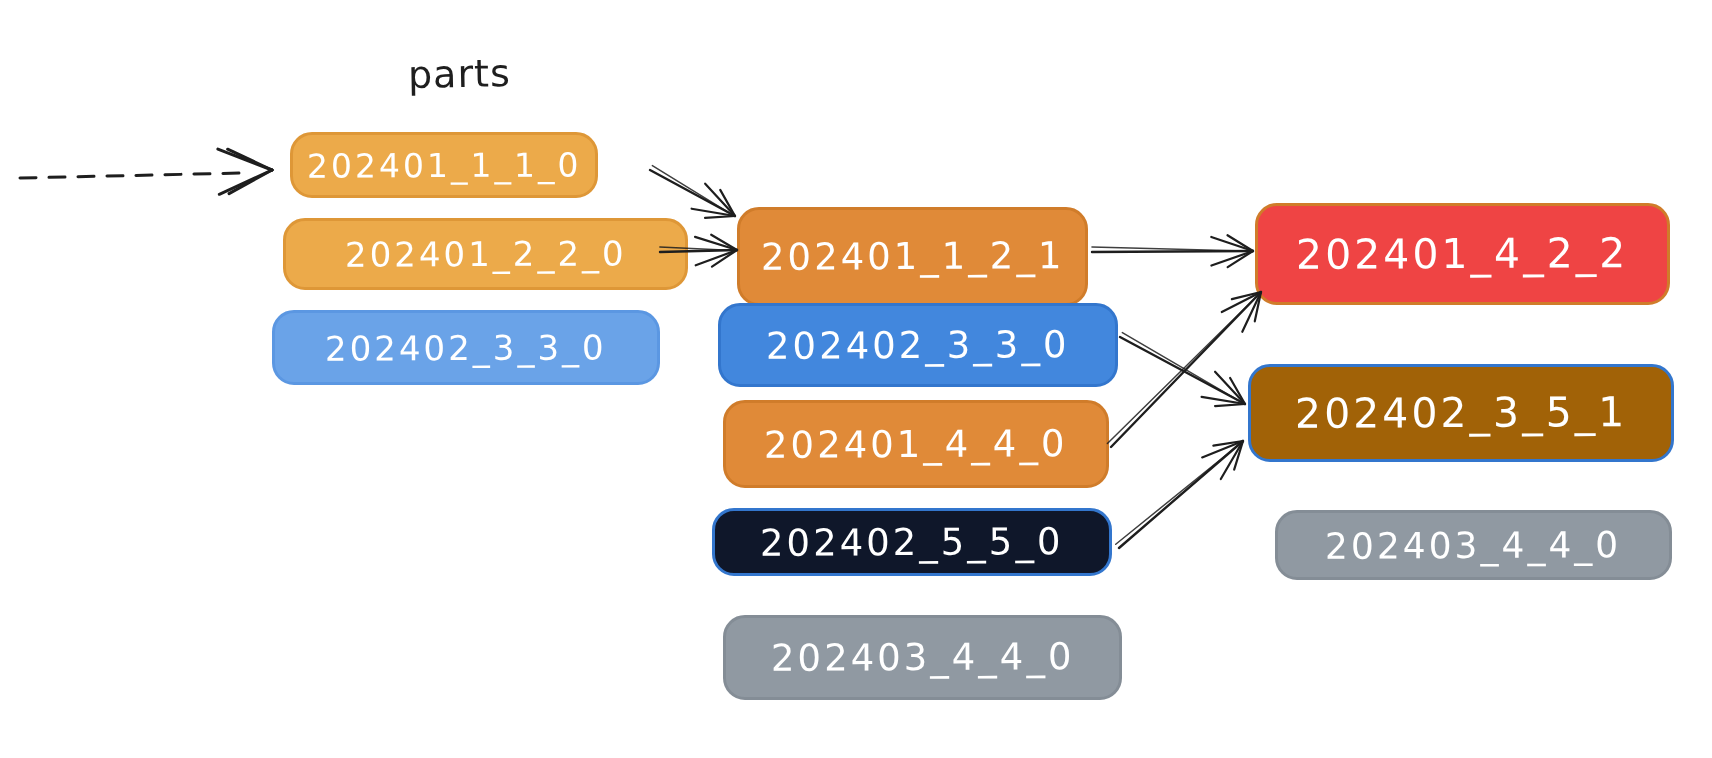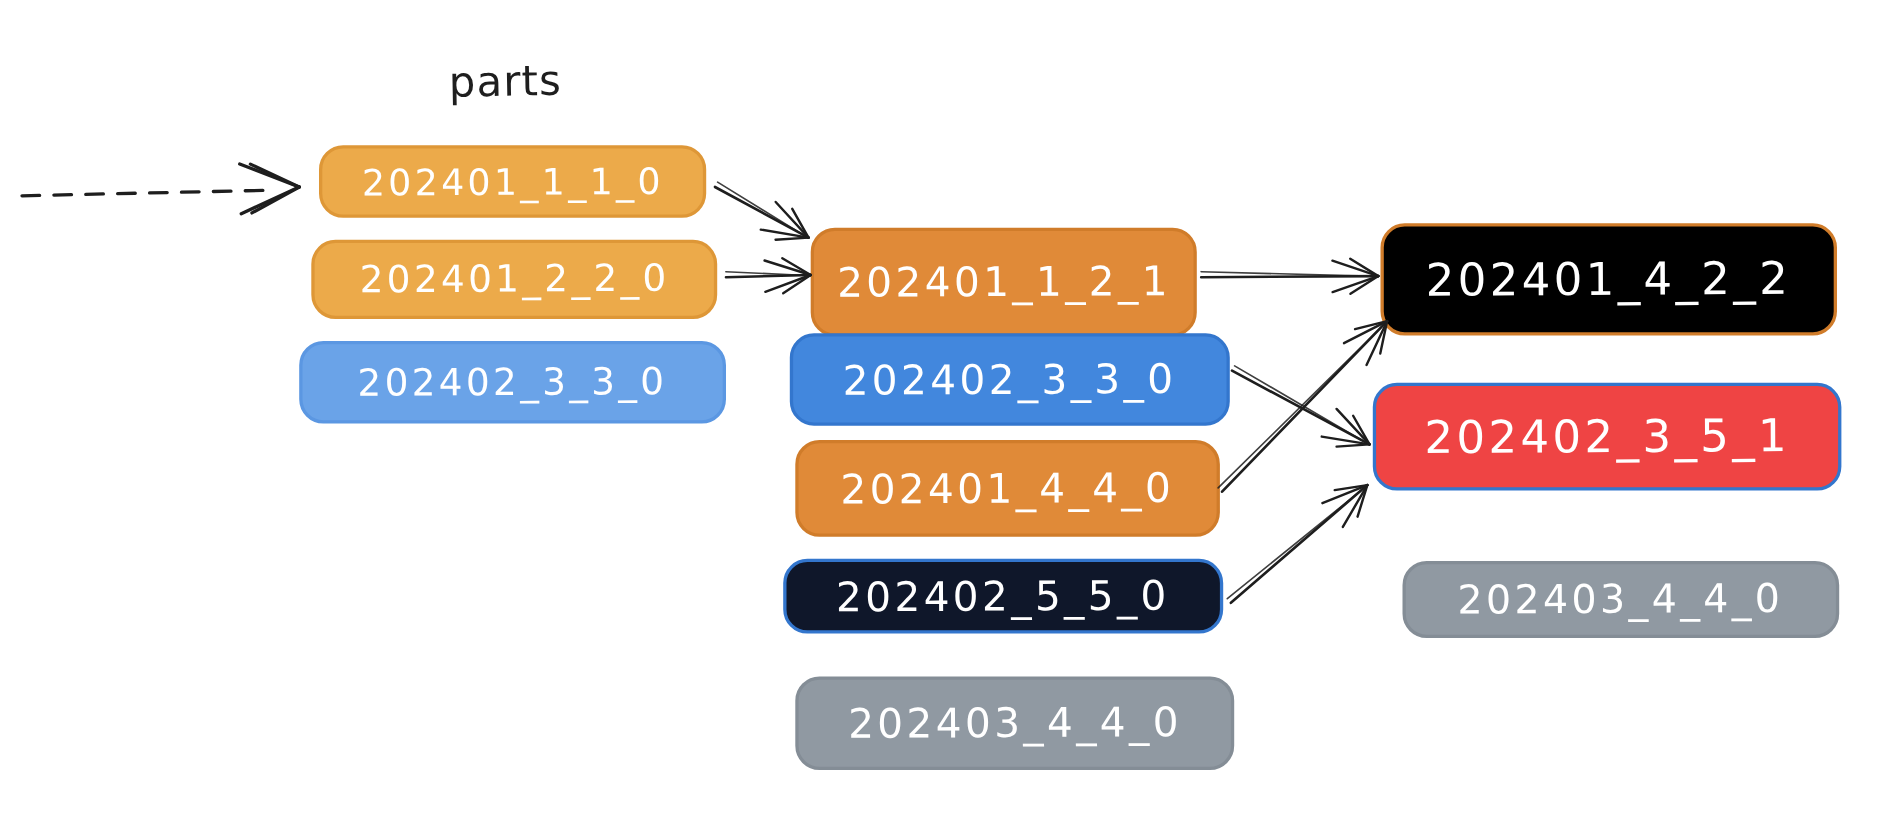--- a/index.html
+++ b/index.html
@@ -18,48 +18,48 @@
   #parts-label{left:408px;top:52px;font-size:38px;letter-spacing:1px;transform:rotate(-1deg);}
   #insert-label{left:32px;top:112px;font-size:33px;font-style:italic;font-weight:bold;letter-spacing:3px;}
   #arrow-layer{position:absolute;left:0;top:0;z-index:5;pointer-events:none;}
 </style>
 </head>
 <body>
 
 <div class="canvas">
   <div id="parts-label" class="hand-label">parts</div>
   <div id="nodes">
-      <div class="node" style="left: 290px; top: 132px; width: 352px; height: 66px; background: rgb(236, 170, 74); border-color: rgb(222, 151, 55); font-size: 33px; color: rgb(255, 255, 255);">
+      <div class="node" style="left: 290px; top: 132px; width: 308px; height: 66px; background: rgb(236, 170, 74); border-color: rgb(222, 151, 55); font-size: 33px; color: rgb(255, 255, 255);">
         <span>202401_1_1_0</span>
       </div>
-      <div class="node" style="left: 283px; top: 218px; width: 369px; height: 72px; background: rgb(236, 170, 74); border-color: rgb(222, 151, 55); font-size: 34px; color: rgb(255, 255, 255);">
+      <div class="node" style="left: 283px; top: 218px; width: 405px; height: 72px; background: rgb(236, 170, 74); border-color: rgb(222, 151, 55); font-size: 34px; color: rgb(255, 255, 255);">
         <span>202401_2_2_0</span>
       </div>
       <div class="node" style="left: 272px; top: 310px; width: 388px; height: 75px; background: rgb(106, 163, 232); border-color: rgb(91, 151, 226); font-size: 34px; color: rgb(255, 255, 255);">
         <span>202402_3_3_0</span>
       </div>
       <div class="node" style="left: 737px; top: 207px; width: 351px; height: 99px; background: rgb(224, 138, 56); border-color: rgb(208, 124, 42); font-size: 37px; color: rgb(255, 255, 255);">
         <span>202401_1_2_1</span>
       </div>
       <div class="node" style="left: 718px; top: 303px; width: 400px; height: 84px; background: rgb(66, 135, 221); border-color: rgb(51, 118, 205); font-size: 37px; color: rgb(255, 255, 255);">
         <span>202402_3_3_0</span>
       </div>
       <div class="node" style="left: 723px; top: 400px; width: 386px; height: 88px; background: rgb(224, 138, 56); border-color: rgb(208, 124, 42); font-size: 37px; color: rgb(255, 255, 255); text-align: center;">
         <span>202401_4_4_0</span>
       </div>
       <div class="node" style="left: 712px; top: 508px; width: 400px; height: 68px; background: #0f172a; border-color: rgb(51, 118, 205); font-size: 37px; color: rgb(255, 255, 255);">
         <span>202402_5_5_0</span>
       </div>
       <div class="node" style="left: 723px; top: 615px; width: 399px; height: 85px; background: rgb(144, 153, 162); border-color: rgb(132, 141, 150); font-size: 37px; color: rgb(255, 255, 255);">
         <span>202403_4_4_0</span>
       </div>
-      <div class="node" style="left: 1255px; top: 203px; width: 415px; height: 102px; background: #000000; border-color: rgb(208, 124, 42); font-size: 41px; color: rgb(255, 255, 255);">
+      <div class="node" style="left: 1255px; top: 203px; width: 415px; height: 102px; background: #ef4444; border-color: rgb(208, 124, 42); font-size: 41px; color: rgb(255, 255, 255);">
         <span>202401_4_2_2</span>
       </div>
-      <div class="node" style="left: 1248px; top: 348px; width: 426px; height: 98px; background: #ef4444; border-color: rgb(51, 118, 205); font-size: 41px; color: rgb(255, 255, 255);">
+      <div class="node" style="left: 1248px; top: 364px; width: 426px; height: 98px; background: #a16207; border-color: rgb(51, 118, 205); font-size: 41px; color: rgb(255, 255, 255);">
         <span>202402_3_5_1</span>
       </div>
       <div class="node" style="left: 1275px; top: 510px; width: 397px; height: 70px; background: rgb(144, 153, 162); border-color: rgb(132, 141, 150); font-size: 36px; color: rgb(255, 255, 255);">
         <span>202403_4_4_0</span>
       </div>
     </div>
   <svg id="arrow-layer" width="1712" height="758" viewBox="0 0 1712 758">
       <g>
         <line x1="650" y1="170" x2="735" y2="216" stroke="#1e1e1e" stroke-width="2.4" stroke-linecap="round"></line>
         <line x1="652.3797489834602" y1="165.6026377479539" x2="727.9642203967262" y2="212.1924016264636" stroke="#1e1e1e" stroke-width="1.5" stroke-linecap="round" opacity="0.85"></line>

